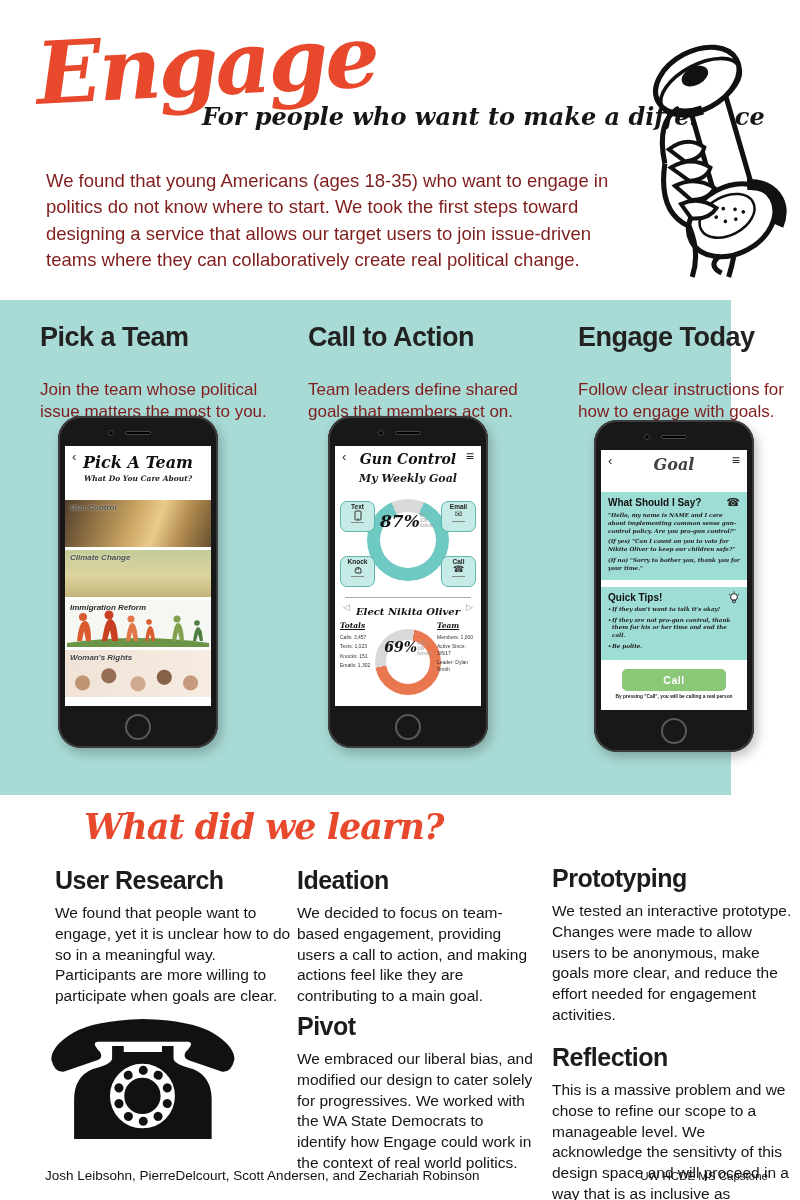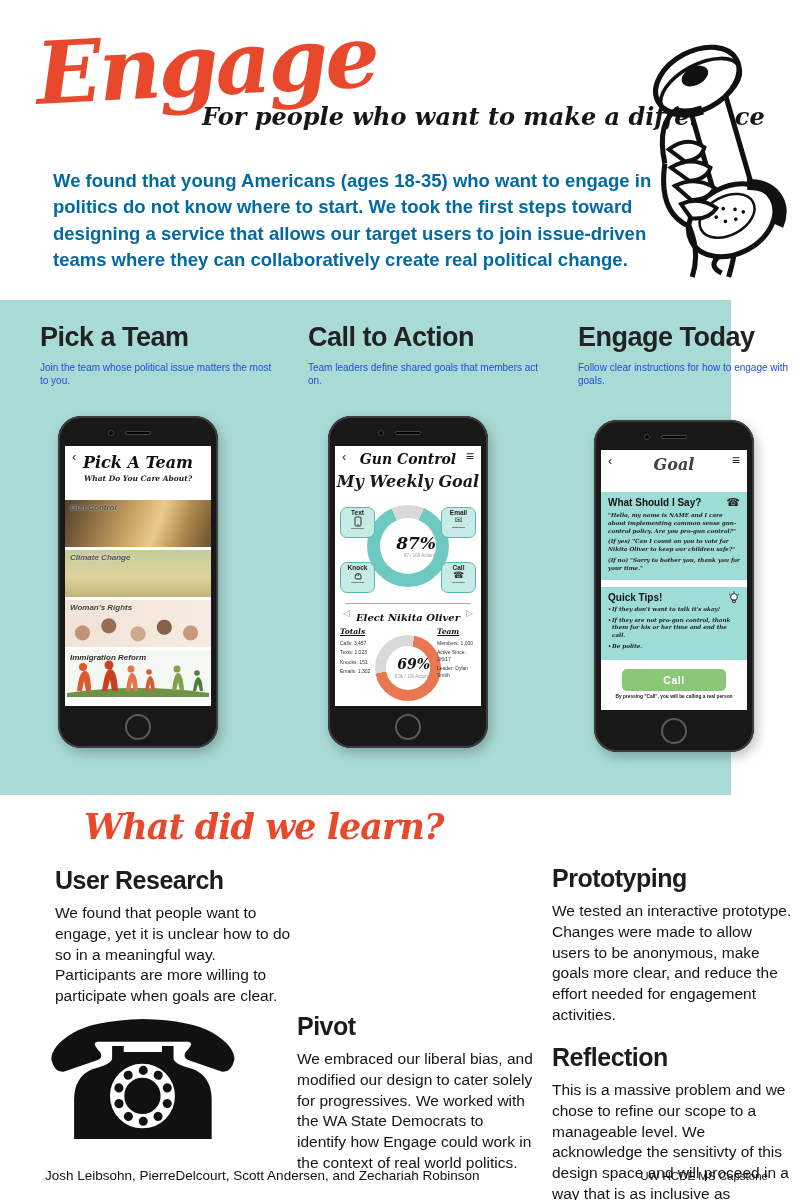--- a/index.html
+++ b/index.html
@@ -8,29 +8,29 @@
     position:relative; width:800px; height:1200px; margin:0 auto;
     background:#ffffff; overflow:hidden;
     font-family:"Liberation Sans", sans-serif; color:#1a1a1a;
   }
   .script { font-family:"DejaVu Serif", serif; font-style:italic; font-weight:bold; }
 
   
   .engage-title { position:absolute; left:36px; top:14px; font-size:86px; letter-spacing:-3px;
     color:#e8492d; transform:rotate(-3deg); }
   .tagline { position:absolute; left:202px; top:102px; font-size:24px; color:#161616; }
-  .intro { position:absolute; left:53px; top:168px; width:600px; font-size:18.5px; line-height:1.43; color:#0369a1;font-weight:bold; }
+  .intro { position:absolute; left:46px; top:168px; width:600px; font-size:18.5px; line-height:1.43; color:#7f1d1d; }
   .hand-illo { position:absolute; left:633px; top:40px; width:165px; height:238px; }
 
   
   .teal { position:absolute; left:0; top:300px; width:731px; height:495px; background:#a9dbd6; }
   .feature { position:absolute; width:235px; top:22px; }
   .f1 { left:40px; } .f2 { left:308px; } .f3 { left:578px; width:215px; }
   .feature-title { font-size:27px; font-weight:bold; color:#222; letter-spacing:-0.5px; }
-  .feature-desc { font-size:10px; line-height:1.3; margin-top:8px; color:#1d4ed8; }
+  .feature-desc { font-size:17px; line-height:1.3; margin-top:26px; color:#7f1d1d; }
 
   
   .phone { position:absolute; width:160px; height:332px; background:#181818;
     border-radius:23px; box-shadow:inset 0 0 0 2px #3c3c3c, 3px 5px 12px rgba(0,0,0,.25); }
   .ph1 { left:58px; top:116px; } .ph2 { left:328px; top:116px; } .ph3 { left:594px; top:120px; }
   .p-speaker { position:absolute; top:15px; left:50%; transform:translateX(-50%);
     width:26px; height:4px; background:#000; border:1px solid #454545; border-radius:2px; }
   .p-cam { position:absolute; top:14px; left:50px; width:6px; height:6px; background:#000;
     border:1px solid #454545; border-radius:50%; }
   .p-screen { position:absolute; left:7px; right:7px; top:30px; bottom:42px; background:#fff; overflow:hidden; }
@@ -54,25 +54,25 @@
     radial-gradient(circle at 12% 70%, #b98a66 7px, transparent 8px),
     radial-gradient(circle at 30% 55%, #8a5f43 7px, transparent 8px),
     radial-gradient(circle at 50% 72%, #caa083 7px, transparent 8px),
     radial-gradient(circle at 68% 58%, #7a4f35 7px, transparent 8px),
     radial-gradient(circle at 86% 70%, #c09070 7px, transparent 8px),
     linear-gradient(90deg,#efe0d2,#f6eadf); opacity:.9; }
 
   
   .p2-header { position:relative; height:24px; padding-top:4px; text-align:center; }
   .p2-title { font-size:14px; color:#111; }
-  .p2-goal-label { text-align:center; font-size:16px; margin-top:2px; }
+  .p2-goal-label { text-align:center; font-size:11px; margin-top:2px; }
   .p2-donut-wrap { position:relative; height:102px; margin-top:4px; }
   .donut { position:absolute; border-radius:50%; }
   .donut-center { position:absolute; background:#fff; border-radius:50%;
-    display:flex; flex-direction:column; align-items:flex-end; justify-content:center; }
+    display:flex; flex-direction:row; align-items:flex-start; justify-content:center; }
   .d87 { left:50%; top:50%; transform:translate(-50%,-50%); width:82px; height:82px;
     background:conic-gradient(from -24deg,#d9d9d9 0 13%,#6ec9c2 0); }
   .d87 .donut-center { inset:13px; }
   .d87 .pct { font-size:17px; }
   .d69 { left:50%; top:50%; transform:translate(-50%,-50%); width:66px; height:66px;
     background:conic-gradient(from -100deg,#d9d9d9 0 31%,#e97850 0); }
   .d69 .donut-center { inset:11px; }
   .d69 .pct { font-size:14px;font-style:italic; }
   .pct { font-family:"DejaVu Serif", serif; font-style:italic; font-weight:bold; color:#111; line-height:1.1; }
   .pct-cap { font-size:4.5px; color:#9a9a9a; margin-top:1px; }
@@ -186,23 +186,20 @@
           <span class="back">‹</span>
           <div class="p1-title script">Pick A Team</div>
           <div class="p1-sub script">What Do You Care About?</div>
         </div>
         <div class="team-row row-gun">
           <span class="team-label">Gun Control</span>
         </div>
         <div class="team-row row-climate">
           <span class="team-label">Climate Change</span>
         </div>
-        <div class="team-row row-women">
-          <span class="team-label">Woman's Rights</span>
-        </div>
         <div class="team-row row-imm">
           <svg viewBox="0 0 146 40" preserveAspectRatio="none">
             <path d="M2,36 Q73,26 144,36 L144,40 L2,40 Z" fill="#6c9446"></path>
             <g fill="#d95b2f">
                 <circle cx="18" cy="10" r="4"></circle>
                 <path d="M12,34 q2,-20 8,-20 q6,0 6,20 l-5,0 l-2,-10 l-2,10 z"></path>
               </g>
             <g fill="#c93f22">
                 <circle cx="44" cy="8" r="4.5"></circle>
                 <path d="M37,34 q3,-22 8,-22 q7,0 8,22 l-6,0 l-2,-11 l-3,11 z"></path>
@@ -218,20 +215,23 @@
             <g fill="#7fa04c">
                 <circle cx="112" cy="12" r="3.5"></circle>
                 <path d="M107,34 q2,-18 6,-18 q5,0 6,18 l-4,0 l-2,-9 l-2,9 z"></path>
               </g>
             <g fill="#4e7d3f">
                 <circle cx="132" cy="16" r="2.8"></circle>
                 <path d="M128,34 q2,-14 5,-14 q4,0 5,14 l-3,0 l-2,-7 l-2,7 z"></path>
               </g>
           </svg>
           <span class="team-label">Immigration Reform</span>
+        </div>
+        <div class="team-row row-women">
+          <span class="team-label">Woman's Rights</span>
         </div>
       </div>
       <div class="p-home"></div>
     </div>
 
     <div class="phone ph2">
       <div class="p-cam"></div>
       <div class="p-speaker"></div>
       <div class="p-screen">
         <div class="p2-header">
@@ -354,20 +354,24 @@
       <div class="p-home"></div>
     </div>
   </section>
 
   <div class="learn-heading script">What did we learn?</div>
 
   <div class="learn-col lc1">
     <div class="learn-title">User Research</div>
     <div class="learn-body">We found that people want to engage, yet it is unclear how to do so in a meaningful way. Participants are more willing to participate when goals are clear.</div>
   </div>
+  <div class="learn-col lc2">
+    <div class="learn-title">Ideation</div>
+    <div class="learn-body">We decided to focus on team-based engagement, providing users a call to action, and making actions feel like they are contributing to a main goal.</div>
+  </div>
   <div class="learn-col lc3">
     <div class="learn-title">Prototyping</div>
     <div class="learn-body">We tested an interactive prototype. Changes were made to allow users to be anonymous, make goals more clear, and reduce the effort needed for engagement activities.</div>
   </div>
   <div class="learn-col lc4">
     <div class="learn-title">Pivot</div>
     <div class="learn-body">We embraced our liberal bias, and modified our design to cater solely for progressives. We worked with the WA State Democrats to identify how Engage could work in the context of real world politics.</div>
   </div>
   <div class="learn-col lc5">
     <div class="learn-title">Reflection</div>

